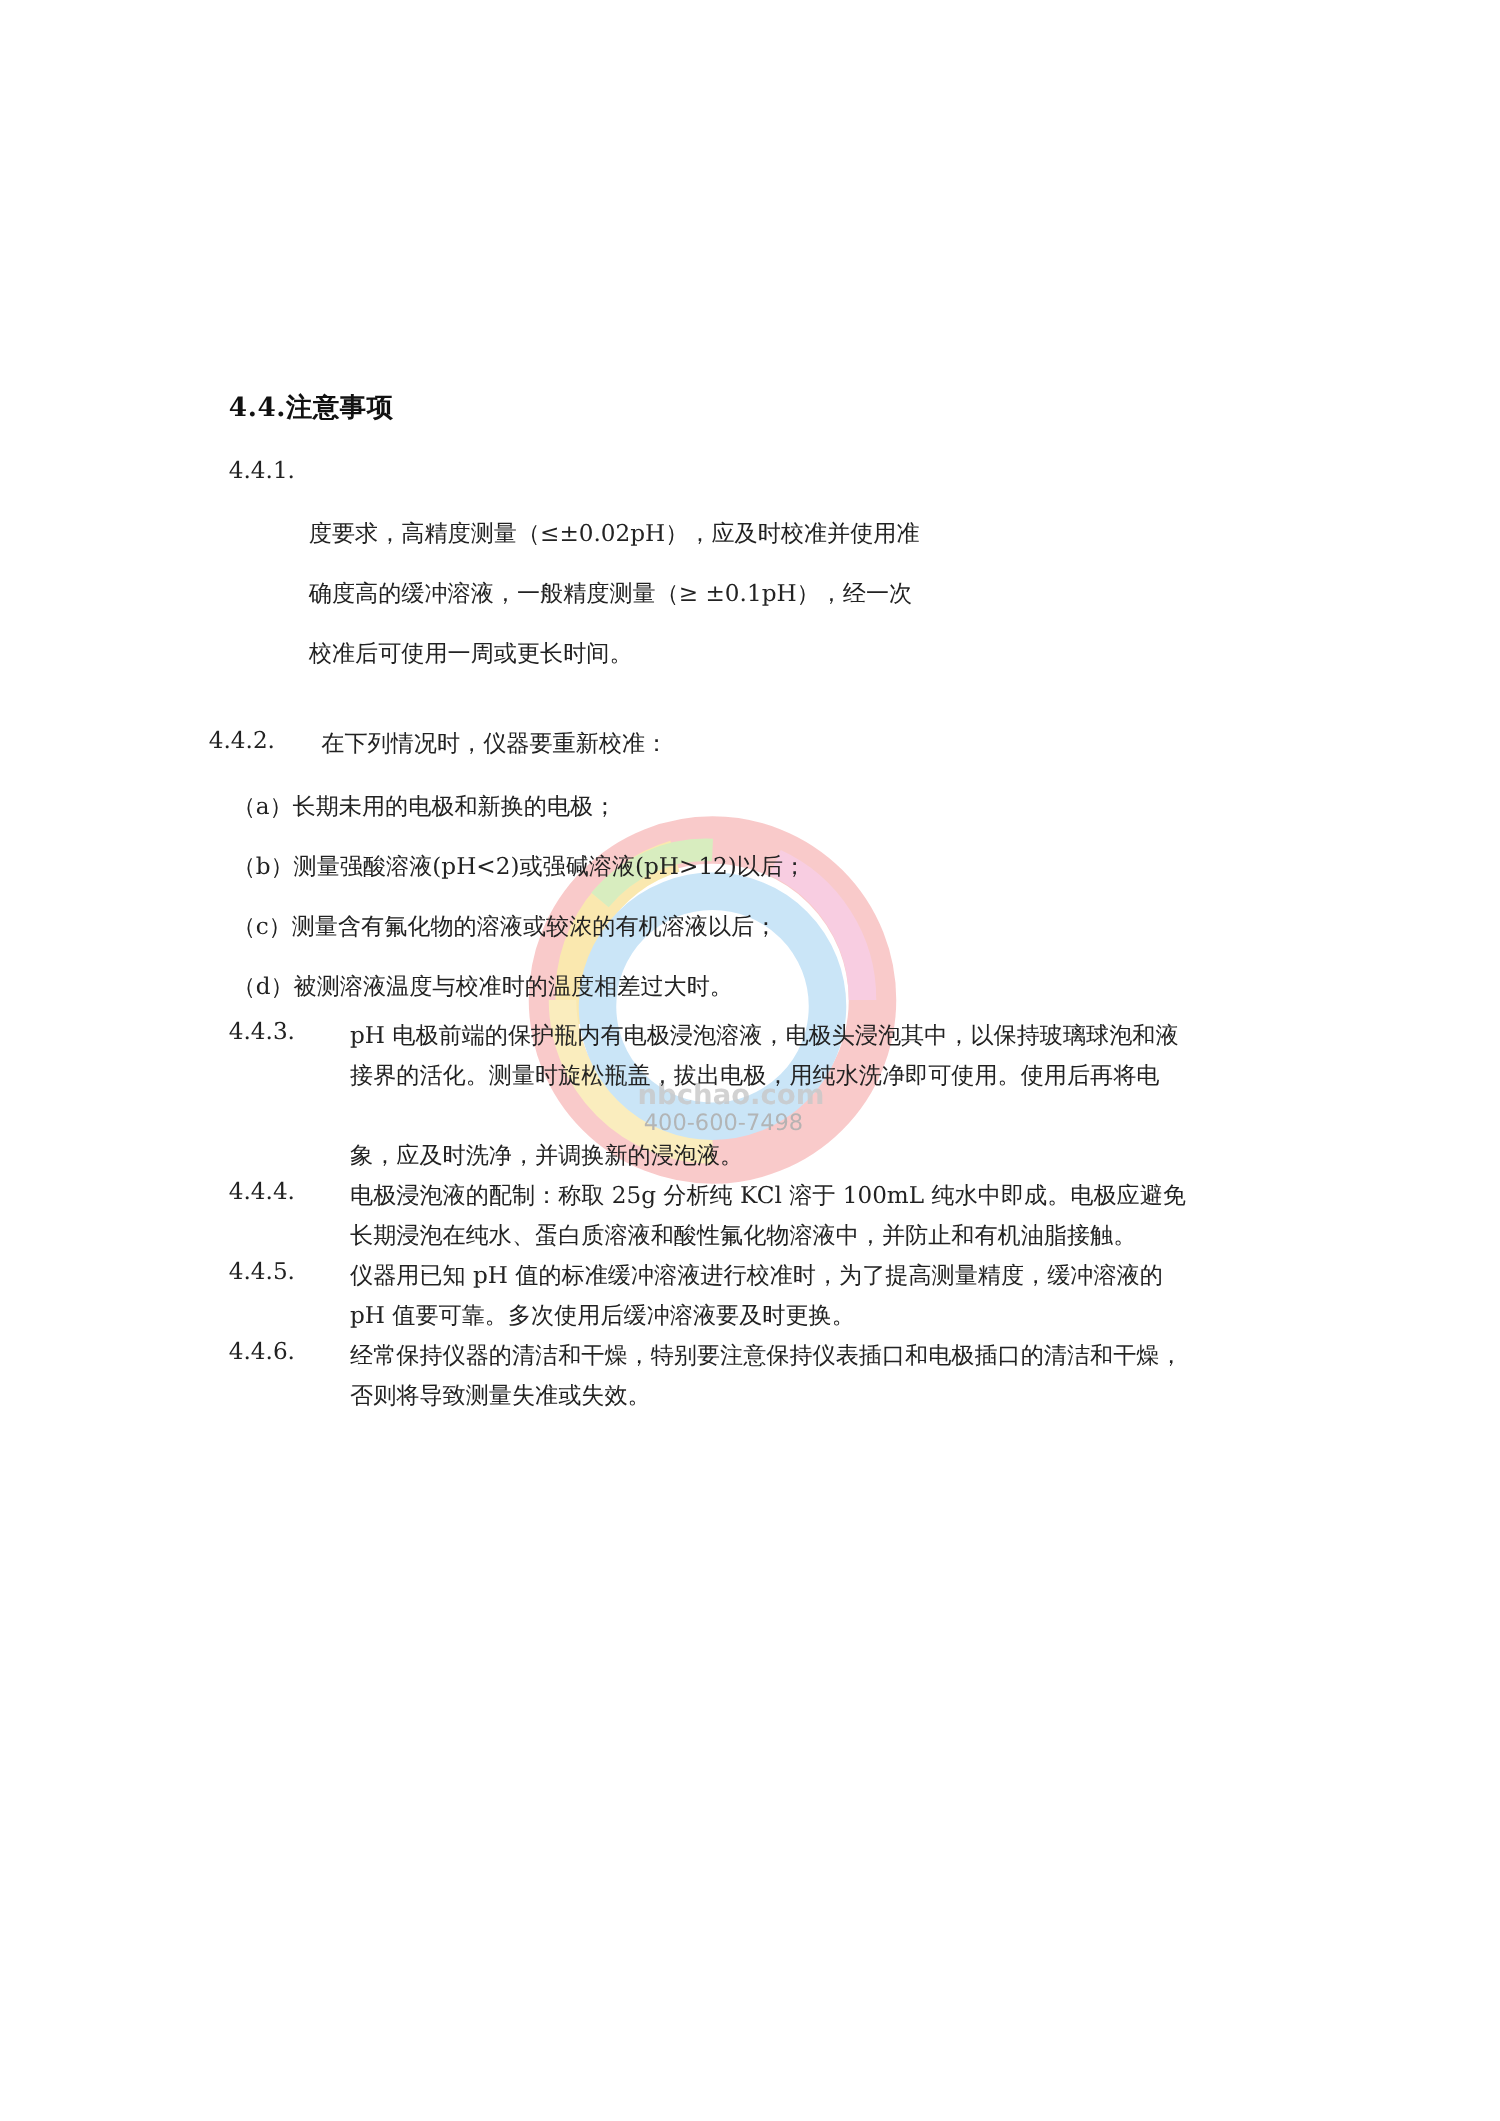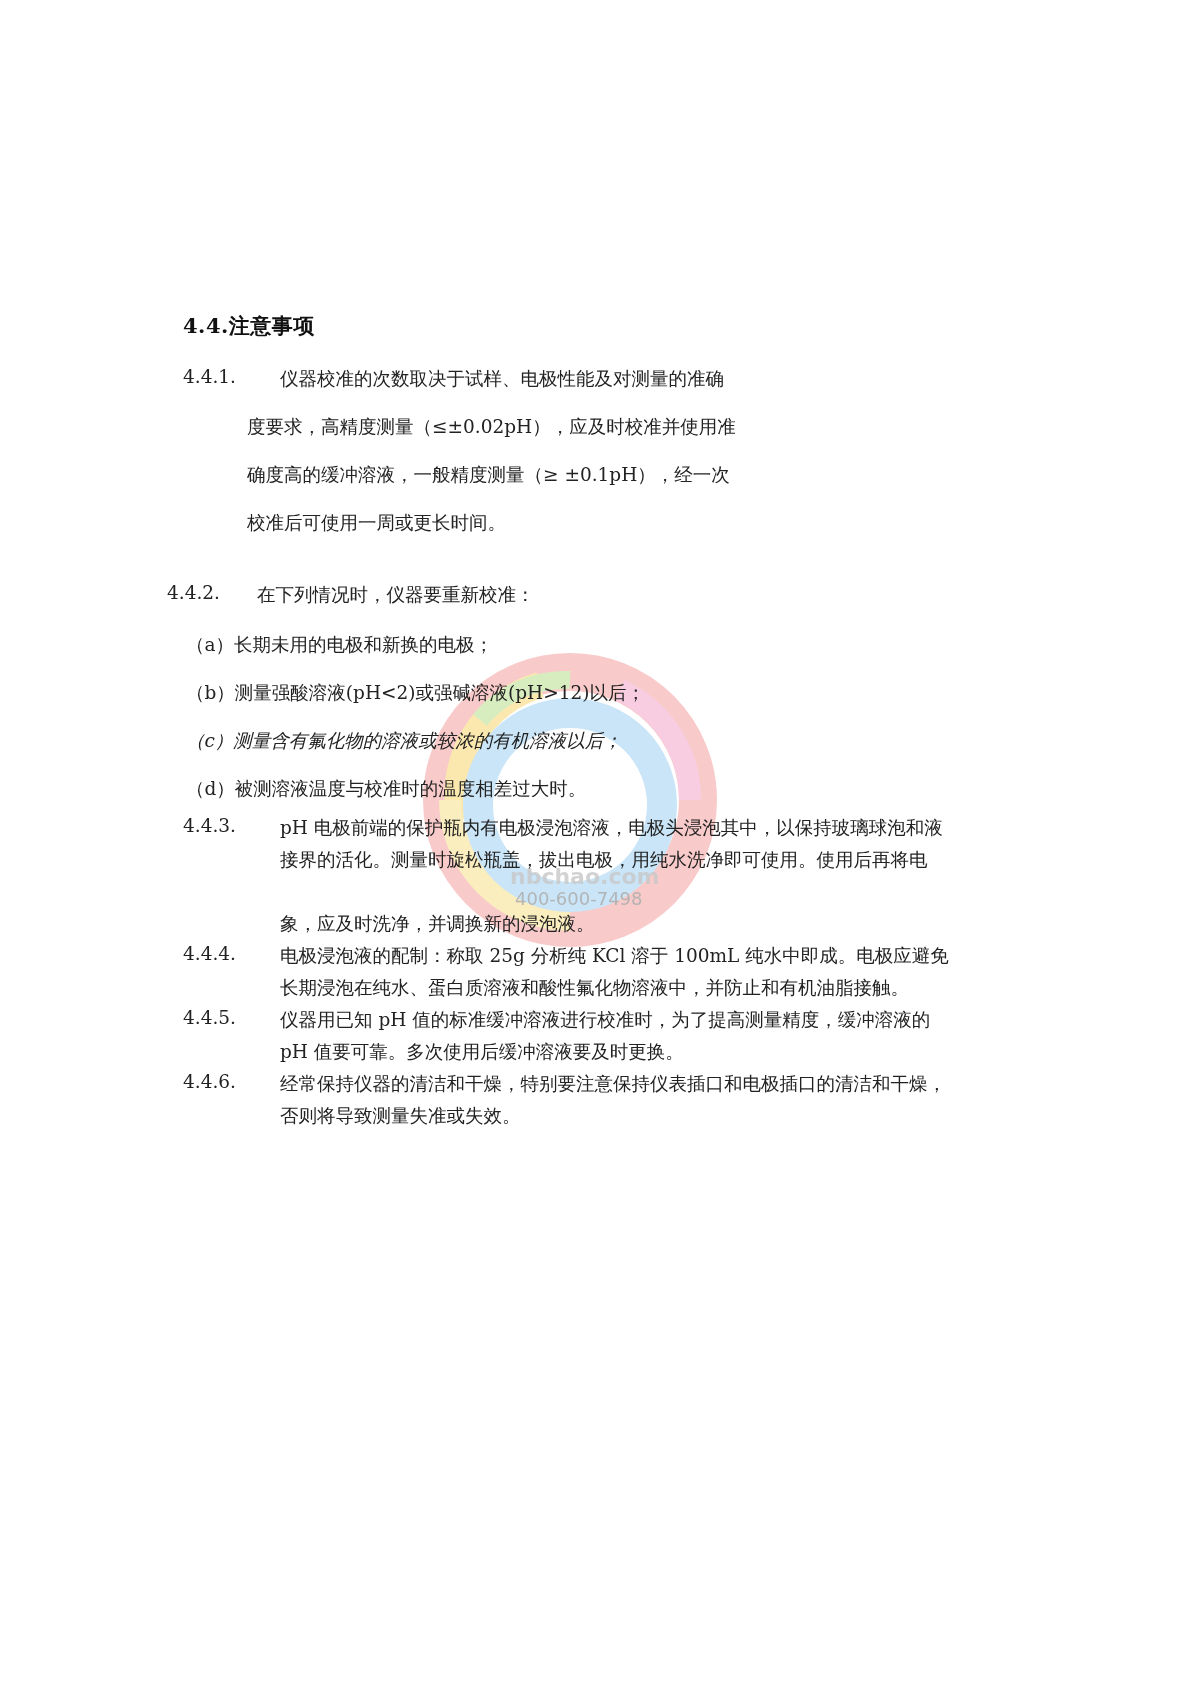--- a/index.html
+++ b/index.html
@@ -29,30 +29,29 @@
     <path d="M200 40 A120 120 0 0 1 270 150" fill="none" stroke="#f3a6c9" stroke-width="22"></path>
     <circle cx="150" cy="155" r="70" fill="#ffffff"></circle>
   </svg>
   <div class="wm-site">nbchao.com</div>
   <div class="wm-phone">400-600-7498</div>
 
   <div class="text-layer">
     <div class="heading">4.4.注意事项</div>
 
     <div class="num" style="left:183px; top:366px;">4.4.1.</div>
-    <div class="line" style="left:280px; top:366px;">仪器校准的次数取决于试样、电极性能及对测量的准确</div>
     <div class="line" style="left:247px; top:414px;">度要求，高精度测量（≤±0.02pH），应及时校准并使用准</div>
     <div class="line" style="left:247px; top:462px;">确度高的缓冲溶液，一般精度测量（≥ ±0.1pH），经一次</div>
     <div class="line" style="left:247px; top:510px;">校准后可使用一周或更长时间。</div>
 
     <div class="num" style="left:167px; top:582px;">4.4.2.</div>
     <div class="line" style="left:257px; top:582px;">在下列情况时，仪器要重新校准：</div>
     <div class="line" style="left:186px; top:632px;">（a）长期未用的电极和新换的电极；</div>
     <div class="line" style="left:186px; top:680px;">（b）测量强酸溶液(pH&lt;2)或强碱溶液(pH&gt;12)以后；</div>
-    <div class="line" style="left:186px; top:728px;font-style:italic;">（c）测量含有氟化物的溶液或较浓的有机溶液以后；</div>
+    <div class="line" style="left:186px; top:728px;">（c）测量含有氟化物的溶液或较浓的有机溶液以后；</div>
     <div class="line" style="left:186px; top:776px;">（d）被测溶液温度与校准时的温度相差过大时。</div>
 
     <div class="num" style="left:183px; top:815px;">4.4.3.</div>
     <div class="line" style="left:280px; top:815px;">pH 电极前端的保护瓶内有电极浸泡溶液，电极头浸泡其中，以保持玻璃球泡和液</div>
     <div class="line" style="left:280px; top:847px;">接界的活化。测量时旋松瓶盖，拔出电极，用纯水洗净即可使用。使用后再将电</div>
     <div class="line" style="left:280px; top:911px;">象，应及时洗净，并调换新的浸泡液。</div>
 
     <div class="num" style="left:183px; top:943px;">4.4.4.</div>
     <div class="line" style="left:280px; top:943px;">电极浸泡液的配制：称取 25g 分析纯 KCl 溶于 100mL 纯水中即成。电极应避免</div>
     <div class="line" style="left:280px; top:975px;">长期浸泡在纯水、蛋白质溶液和酸性氟化物溶液中，并防止和有机油脂接触。</div>

